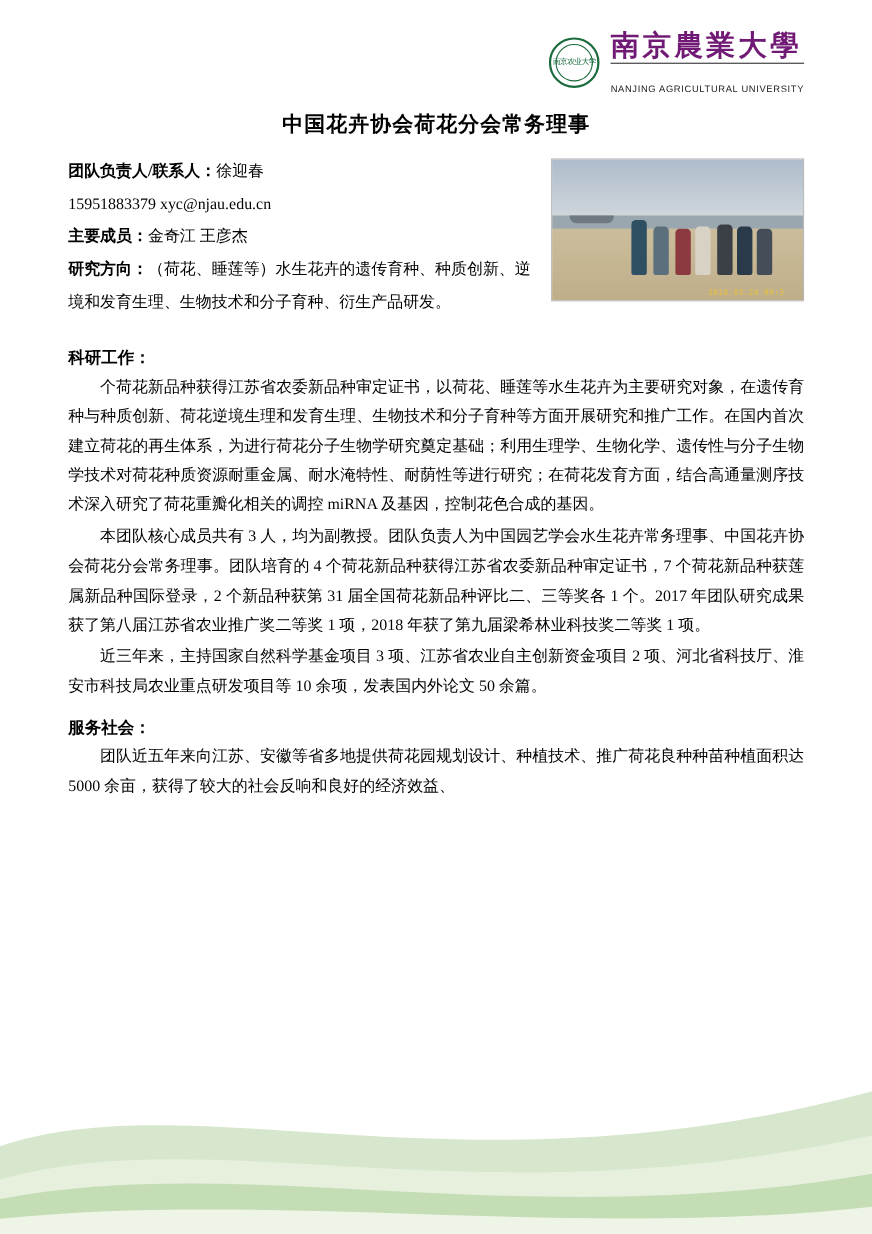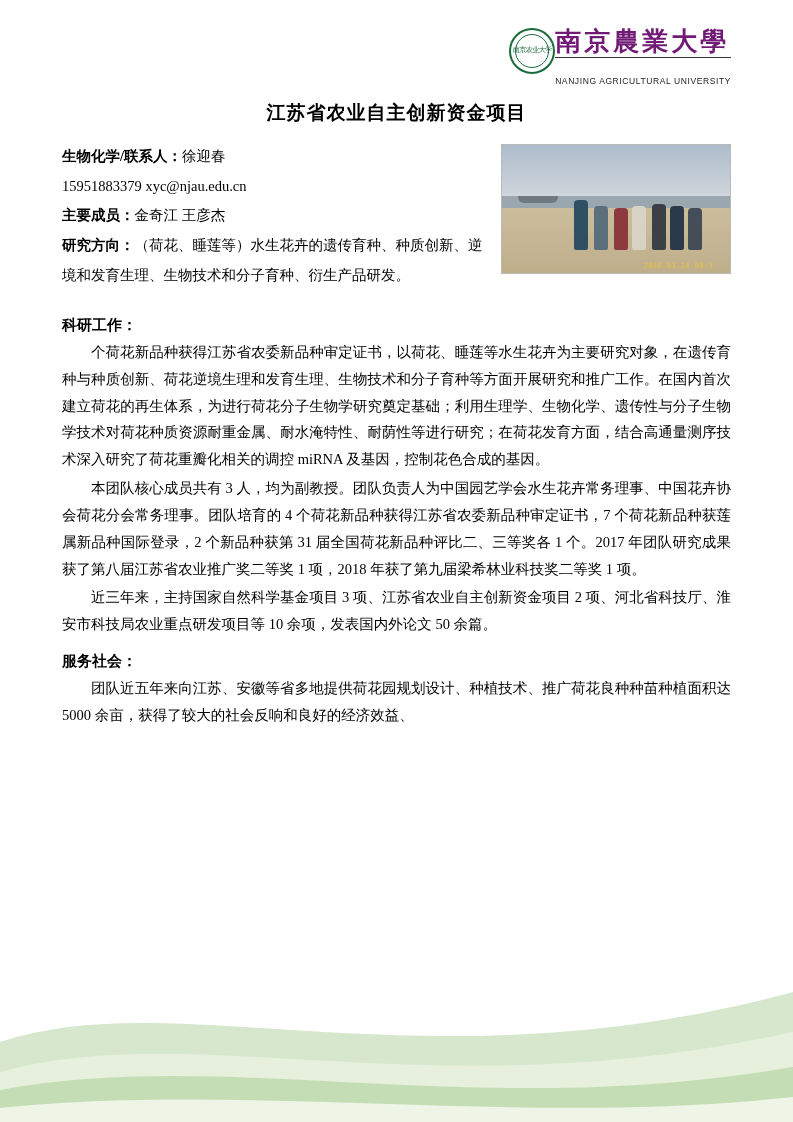--- a/index.html
+++ b/index.html
@@ -38,20 +38,22 @@
 
   
   .header {
     display: flex;
     justify-content: flex-end;
     align-items: center;
     height: 62px;
   }
   .logo {
     display: flex;
+    align-items: center;
+    gap: 10px;
   }
   .logo-seal {
     width: 46px;
     height: 46px;
     border-radius: 50%;
     border: 2px solid #1a6b3c;
     display: flex;
     align-items: center;
     justify-content: center;
     box-sizing: border-box;
@@ -207,41 +209,41 @@
       <div class="logo-seal">
         <span>南京农业大学</span>
       </div>
       <div class="logo-text">
         <div class="logo-cn">南京農業大學</div>
         <div class="logo-en">NANJING AGRICULTURAL UNIVERSITY</div>
       </div>
     </div>
   </div>
 
-  <div class="doc-title">江苏省农业自主创新资金项目</div>
+  <div class="doc-title">中国花卉协会荷花分会常务理事</div>
 
   <div class="info-block clearfix">
 
     <div class="photo">
       <div class="sky"></div>
       <div class="water"></div>
       <div class="sand"></div>
       <div class="boat"></div>
       <div class="person p1"></div>
       <div class="person p2"></div>
       <div class="person p3"></div>
       <div class="person p4"></div>
       <div class="person p5"></div>
       <div class="person p6"></div>
       <div class="person p7"></div>
       <div class="stamp">2018.03.24 09:3</div>
     </div>
 
     <p class="info-line">
-      <b>生物化学/联系人：</b><span>徐迎春</span>
+      <b>团队负责人/联系人：</b><span>徐迎春</span>
     </p>
 
     <p class="info-line">15951883379    xyc@njau.edu.cn</p>
 
     <p class="info-line">
       <b>主要成员：</b><span>金奇江  王彦杰</span>
     </p>
 
     <p class="info-wrap">
       <b>研究方向：</b><span>（荷花、睡莲等）水生花卉的遗传育种、种质创新、逆境和发育生理、生物技术和分子育种、衍生产品研发。</span>

